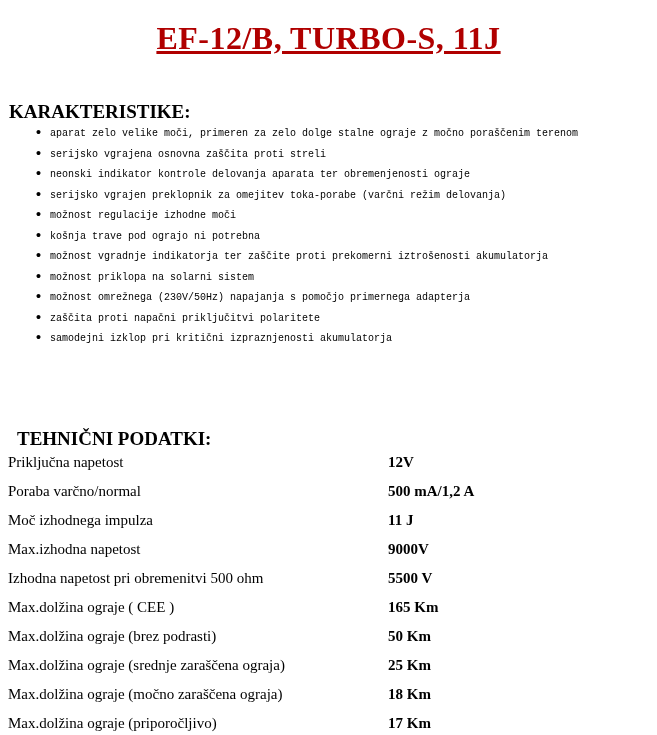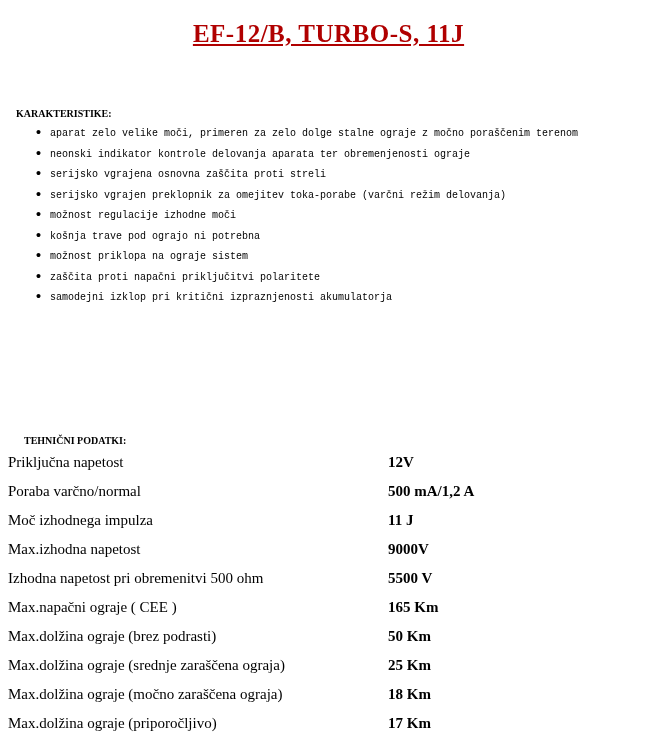--- a/index.html
+++ b/index.html
@@ -19,31 +19,31 @@
     position: relative;
     width: 657px;
     height: 735px;
     box-sizing: border-box;
     padding: 0;
   }
   .title {
     text-align: center;
     color: #b00000;
     font-weight: bold;
-    font-size: 25px;
+    font-size: 32px;
     font-family: "Liberation Serif", serif;
     text-decoration: underline;
     letter-spacing: 0.5px;
     margin: 20px 0 0 0;
     padding: 0;
   }
   .section-heading {
     font-weight: bold;
-    font-size: 10px;
-    margin: 8px;
+    font-size: 19px;
+    margin: 1px;
     padding: 0;
     font-family: "Liberation Serif", serif;
   }
   .char-heading {
     position: absolute;
     left: 8px;
     top: 80px;
   }
   .features {
     position: absolute;
@@ -103,26 +103,28 @@
 <body>
 
 <div class="page">
 
   <h1 class="title" style="color: rgb(176, 0, 0);">EF-12/B, TURBO-S, 11J</h1>
 
   <div class="section-heading char-heading">KARAKTERISTIKE:</div>
 
   <ul class="features">
     <li>aparat zelo velike moči, primeren za zelo dolge stalne ograje z močno poraščenim terenom</li>
+    <li>serijsko vgrajena osnovna zaščita proti streli</li>
     <li>neonski indikator kontrole delovanja aparata ter obremenjenosti ograje</li>
-    <li>serijsko vgrajena osnovna zaščita proti streli</li>
     <li>serijsko vgrajen preklopnik za omejitev toka-porabe (varčni režim delovanja)</li>
     <li>možnost regulacije izhodne moči</li>
     <li> košnja trave pod ograjo ni potrebna</li>
-    <li>možnost priklopa na ograje sistem</li>
+    <li>možnost vgradnje indikatorja ter zaščite proti prekomerni iztrošenosti akumulatorja</li>
+    <li>možnost priklopa na solarni sistem</li>
+    <li>možnost omrežnega (230V/50Hz) napajanja s pomočjo primernega adapterja</li>
     <li>zaščita proti napačni priključitvi polaritete</li>
     <li>samodejni izklop pri kritični izpraznjenosti akumulatorja</li>
   </ul>
 
   <div class="section-heading tech-heading">TEHNIČNI PODATKI:</div>
 
   <table class="spec-table">
     <tbody>
       <tr>
         <td class="spec-label">Priključna napetost</td>
@@ -138,21 +140,21 @@
       </tr>
       <tr>
         <td class="spec-label">Max.izhodna napetost</td>
         <td class="spec-value">9000V</td>
       </tr>
       <tr>
         <td class="spec-label">Izhodna napetost pri obremenitvi 500 ohm</td>
         <td class="spec-value">5500 V</td>
       </tr>
       <tr>
-        <td class="spec-label">Max.napačni ograje  ( CEE )</td>
+        <td class="spec-label">Max.dolžina ograje  ( CEE )</td>
         <td class="spec-value">165 Km</td>
       </tr>
       <tr>
         <td class="spec-label">Max.dolžina ograje  (brez podrasti)</td>
         <td class="spec-value">50 Km</td>
       </tr>
       <tr>
         <td class="spec-label">Max.dolžina ograje  (srednje zaraščena ograja)</td>
         <td class="spec-value">25 Km</td>
       </tr>

